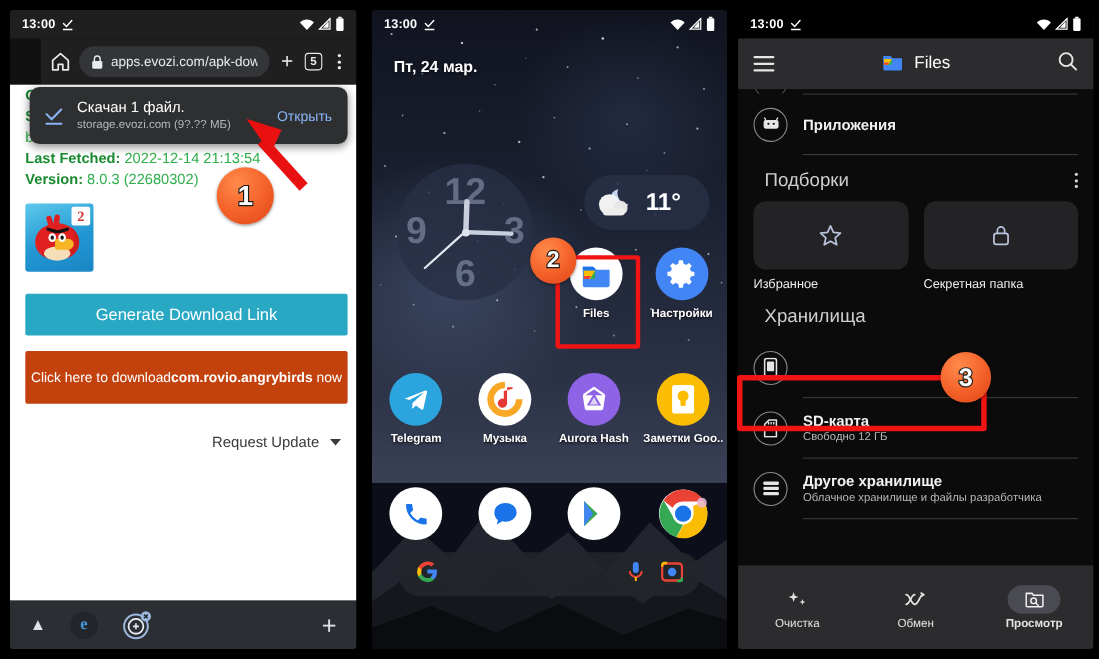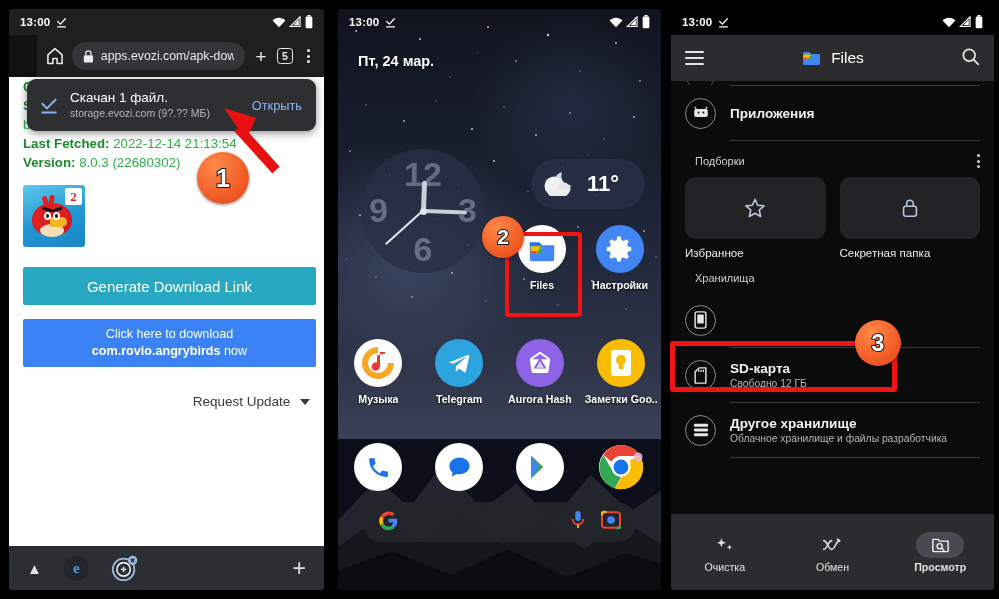--- a/index.html
+++ b/index.html
@@ -72,22 +72,22 @@
   .ab-tuft2 { position:absolute; left:26px; top:10px; width:5px; height:12px;
               background:#e02020; border-radius:3px; transform:rotate(8deg); }
   .ab-rovio { position:absolute; right:3px; top:3px; width:17px; height:17px;
               background:#fff; border-radius:2px; color:#d32f2f; font-size:13px;
               font-weight:bold; text-align:center; line-height:17px;
               font-family:"Liberation Serif", serif; }
 
   .btn-blue { margin:20px 0 0 0; height:38px; background:#29a8c4; color:#fff;
               font-size:15px; display:flex; align-items:center; justify-content:center;
               border-radius:2px; }
-  .btn-green { margin:14px 0 0 0; min-height:48px; background:#3b82f6; color:#fff;
-               font-size:12.6px; display:flex; flex-direction:column;
+  .btn-green { margin:14px 0 0 0; min-height:48px; background:#c2410c; color:#fff;
+               font-size:12.6px; display:flex; flex-direction:row;
                align-items:center; justify-content:center; border-radius:2px;
                line-height:17px; }
   .btn-green b { font-weight:bold; }
   .req-row { margin-top:27px; text-align:right; padding-right:6px;
              font-size:13.5px; color:#3a3a3a; }
   .caret { display:inline-block; margin-left:6px; border-left:5px solid transparent;
            border-right:5px solid transparent; border-top:6px solid #3a3a3a;
            vertical-align:middle; }
 
   .dl-toast { position:absolute; left:18px; right:8px; top:70px; height:52px;
@@ -179,21 +179,21 @@
                 overflow:hidden; padding:0 14px; }
   .frow { display:flex; align-items:center; gap:14px; height:54px; }
   .fcirc { width:31px; height:31px; border-radius:50%; border:1.3px solid #8b8b8b;
            display:flex; align-items:center; justify-content:center; flex:none; }
   .fmain { flex:1; min-width:0; }
   .ftitle { color:#f1f1f1; font-size:13.6px; font-weight:bold; line-height:17px; }
   .fsub { color:#b6b6b6; font-size:10.3px; line-height:14px; }
   .fdiv { height:1px; background:#3a3a3a; margin-left:45px; }
   .sechead { display:flex; align-items:center; justify-content:space-between;
              padding:13px 0 9px 0; }
-  .sechead span { color:#cfcfcf; font-size:11px;padding-left:10px; }
+  .sechead span { color:#cfcfcf; font-size:17px;padding-left:10px; }
   .cardrow { display:flex; gap:14px; }
   .cardcol { flex:1; }
   .card { height:62px; background:#232326; border-radius:11px; display:flex;
           align-items:center; justify-content:center; }
   .cardlbl { color:#ececec; font-size:11.6px; margin-top:7px; }
   .kebab3 { display:flex; flex-direction:column; gap:2.6px; align-items:center; }
   .kebab3 i { width:3px; height:3px; border-radius:50%; background:#cfcfcf; }
   .navbar { position:absolute; left:0; right:0; bottom:0; height:76px;
             background:#2c2c2e; display:flex; align-items:center; }
   .navitem { flex:1; display:flex; flex-direction:column; align-items:center; gap:3px; }
@@ -478,36 +478,36 @@
               <svg width="30" height="30" viewBox="0 0 24 24">
                 <path d="M12 8.2a3.8 3.8 0 1 0 0 7.6 3.8 3.8 0 0 0 0-7.6zm9 5.2v-2.8l-2.5-.5a6.9 6.9 0 0 0-.8-1.9l1.4-2.1-2-2-2.1 1.4c-.6-.4-1.2-.6-1.9-.8L12.6 2h-2.8l-.5 2.7c-.7.2-1.3.4-1.9.8L5.3 4.1l-2 2 1.4 2.1c-.4.6-.6 1.2-.8 1.9L1.4 10.6v2.8l2.5.5c.2.7.4 1.3.8 1.9l-1.4 2.1 2 2 2.1-1.4c.6.4 1.2.6 1.9.8l.5 2.7h2.8l.5-2.7c.7-.2 1.3-.4 1.9-.8l2.1 1.4 2-2-1.4-2.1c.4-.6.6-1.2.8-1.9z" fill="#fff"></path>
               </svg>
             </span>
             <span class="applabel">Настройки</span>
           </div>
         </div>
 
         <div class="approw r2">
           <div class="appcell">
+            <span class="appcircle" style="background:#2ca5df">
+              <svg width="26" height="26" viewBox="0 0 24 24">
+                  <path d="M2.6 11.5 20 4.6c.9-.3 1.7.2 1.4 1.4l-3 13.8c-.2 1-.9 1.2-1.7.7l-4.6-3.4-2.2 2.2c-.3.3-.5.5-1 .5l.3-4.8 8.7-7.9c.4-.3-.1-.5-.6-.2L6.6 12.6l-3.6-1.1c-.8-.3-.8-.8-.4-1z" fill="#fff"></path>
+                </svg>
+            </span>
+            <span class="applabel">Telegram</span>
+          </div>
+          <div class="appcell">
             <span class="appcircle">
               <svg width="40" height="40" viewBox="0 0 40 40">
                 <circle cx="20" cy="20" r="19" fill="#fff"></circle>
                 <path d="M20 4a16 16 0 1 0 16 16h-6a10 10 0 1 1-10-10z" fill="#f9a825"></path>
                 <path d="M22 9v14.5a4.2 4.2 0 1 1-3-4v-7l8-2V9z" fill="#e53935"></path>
               </svg>
             </span>
             <span class="applabel">Музыка</span>
-          </div>
-          <div class="appcell">
-            <span class="appcircle" style="background:#2ca5df">
-              <svg width="26" height="26" viewBox="0 0 24 24">
-                  <path d="M2.6 11.5 20 4.6c.9-.3 1.7.2 1.4 1.4l-3 13.8c-.2 1-.9 1.2-1.7.7l-4.6-3.4-2.2 2.2c-.3.3-.5.5-1 .5l.3-4.8 8.7-7.9c.4-.3-.1-.5-.6-.2L6.6 12.6l-3.6-1.1c-.8-.3-.8-.8-.4-1z" fill="#fff"></path>
-                </svg>
-            </span>
-            <span class="applabel">Telegram</span>
           </div>
           <div class="appcell">
             <span class="appcircle" style="background:#8e63e6">
               <svg width="28" height="28" viewBox="0 0 30 30">
                 <path d="M4 11h22l-2 13a2 2 0 0 1-2 1.7H8A2 2 0 0 1 6 24z" fill="#fff"></path>
                 <path d="M15 9l7 12H8z" fill="#8e63e6"></path>
                 <path d="M15 13l4 7h-8z" fill="#e0d4fb"></path>
                 <path d="M5 11 15 4l10 7" fill="none" stroke="#fff" stroke-width="2.2" stroke-linejoin="round"></path>
               </svg>
             </span>

